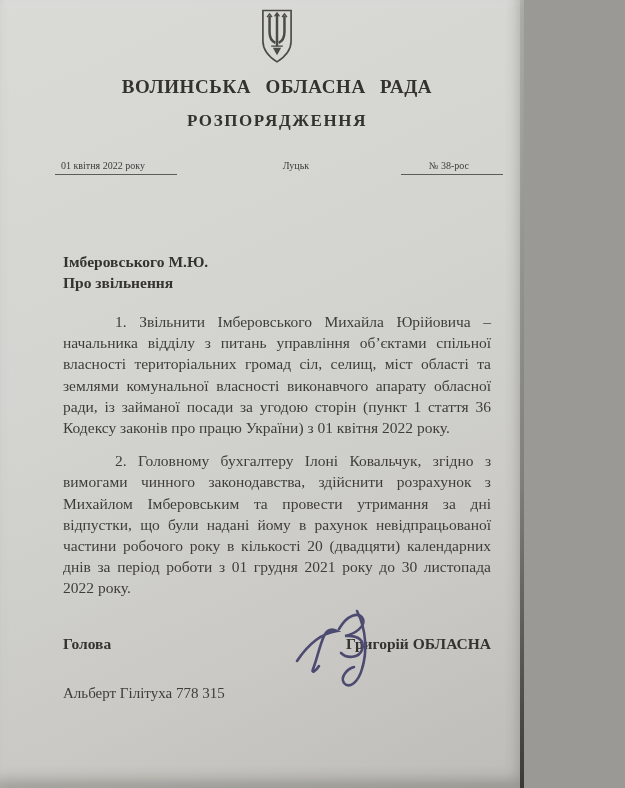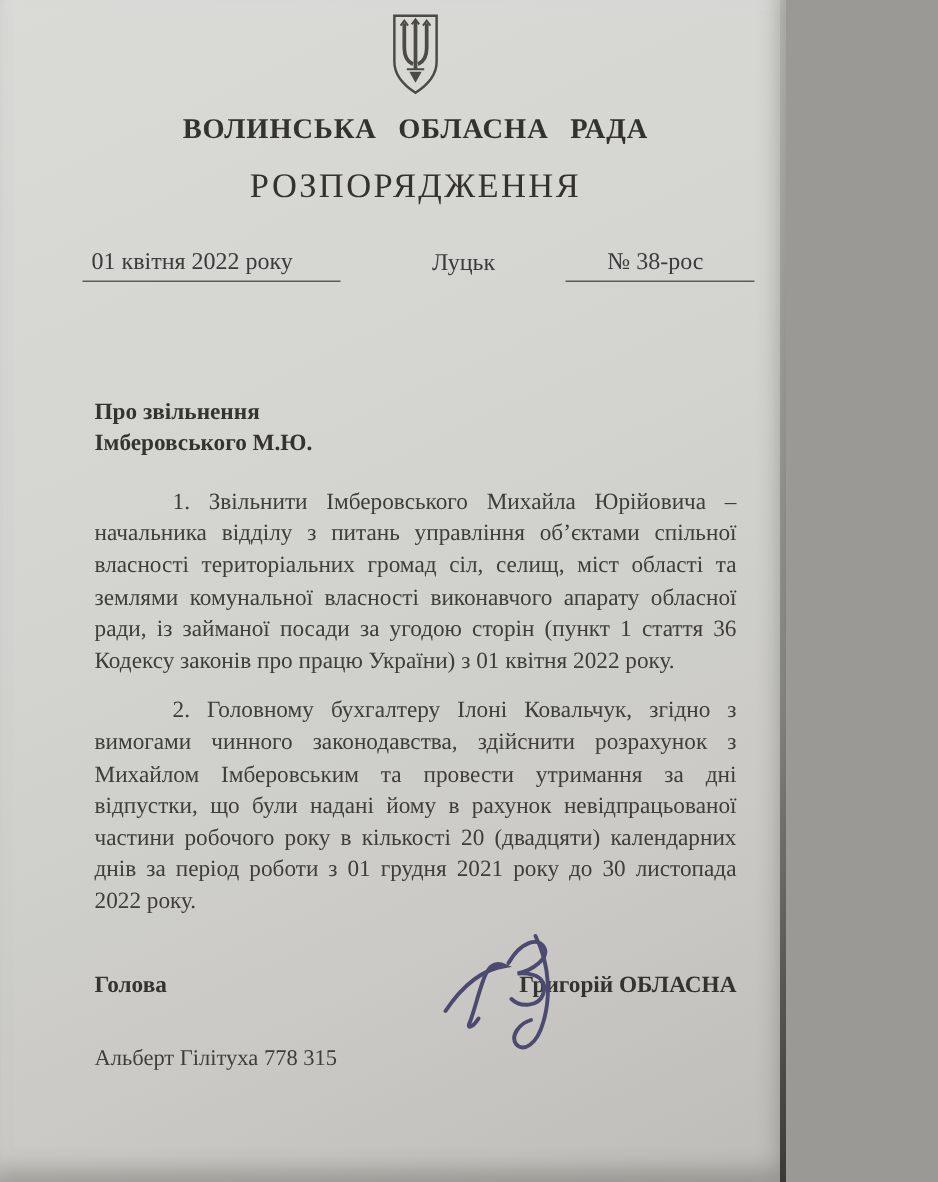--- a/index.html
+++ b/index.html
@@ -19,25 +19,25 @@
     background:linear-gradient(to bottom,rgba(70,70,64,0.10) 0%,rgba(45,45,40,0.35) 60%,rgba(25,25,22,0.75) 100%);
   }
   .hdr{ text-align:center; }
   .emblem{ display:block;margin:0 auto; }
   .org-name{
     margin-top:10px;
     font-size:19px;font-weight:bold;color:#33322f;
     letter-spacing:0.6px;word-spacing:9px;
   }
   .convocation{ margin-top:2px;font-size:16.5px;font-weight:bold;color:#33322f; }
-  .doc-type{ margin-top:13px;font-size:23px;font-weight:normal;letter-spacing:1.6px;color:#33322f; }
+  .doc-type{ margin-top:13px;font-size:17px;font-weight:bold;letter-spacing:1.6px;color:#33322f; }
   .date-row{
     margin-top:29px;
-    display:flex;justify-content:space-between;align-items:flex-end;
-    font-size:16px;
+    display:flex;justify-content:space-between;align-items:flex-start;
+    font-size:10px;
   }
   .date-cell{
     border-bottom:1.3px solid #5c5b57;
     padding:0 32px 3px 6px;margin-left:-8px;
   }
   .place-cell{ padding-bottom:3px;margin-left:14px; }
   .num-cell{
     border-bottom:1.3px solid #5c5b57;
     padding:0 34px 3px 28px;margin-right:-12px;
   }
@@ -93,22 +93,22 @@
     <div class="doc-type">РОЗПОРЯДЖЕННЯ</div>
   </div>
 
   <div class="date-row">
     <span class="date-cell">01 квітня 2022 року</span>
     <span class="place-cell">Луцьк</span>
     <span class="num-cell">№ 38-рос</span>
   </div>
 
   <div class="subject">
+    <div>Імберовського М.Ю.</div>
     <div>Про звільнення</div>
-    <div>Імберовського М.Ю.</div>
   </div>
 
   <p class="body-par">1. Звільнити Імберовського Михайла Юрійовича – начальника відділу з питань управління об’єктами спільної власності територіальних громад сіл, селищ, міст області та землями комунальної власності виконавчого апарату обласної ради, із займаної посади за угодою сторін (пункт 1 стаття 36 Кодексу законів про працю України) з 01 квітня 2022 року.</p>
 
 
   <p class="body-par p2">2. Головному бухгалтеру Ілоні Ковальчук, згідно з вимогами чинного законодавства, здійснити розрахунок з Михайлом Імберовським та провести утримання за дні відпустки, що були надані йому в рахунок невідпрацьованої частини робочого року в кількості 20 (двадцяти) календарних днів за період роботи з 01 грудня 2021 року до 30 листопада 2022 року.</p>
 
   <div class="sig-row">
     <span>Голова</span>
     <svg class="signature" width="110" height="92" viewBox="0 0 110 92" aria-hidden="true">

